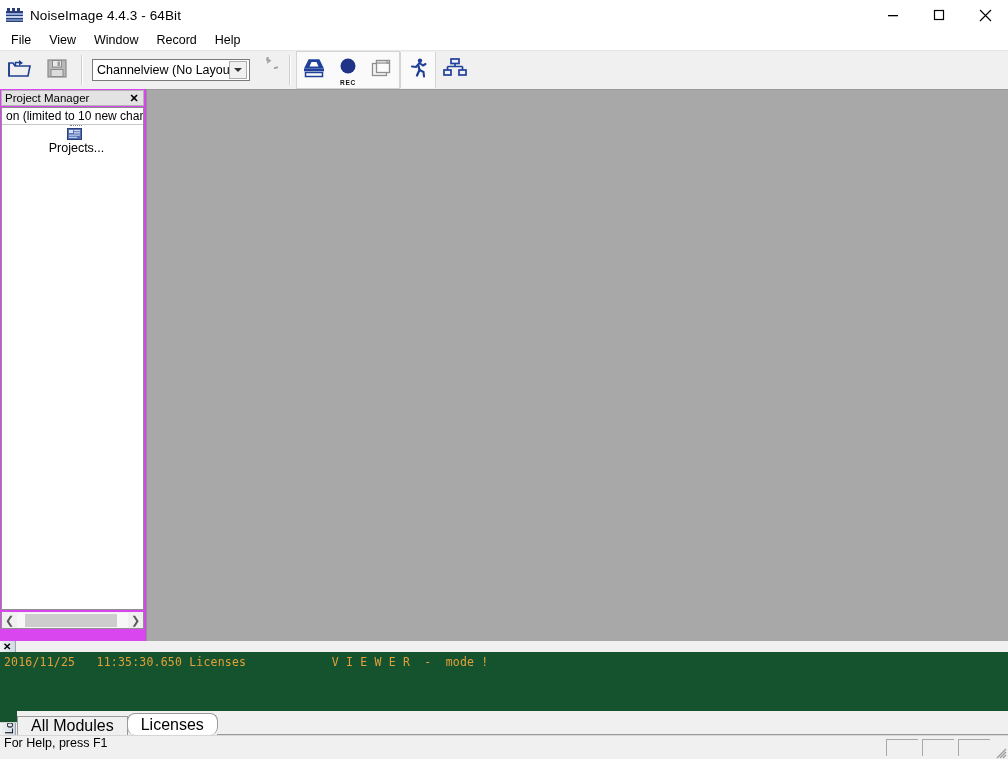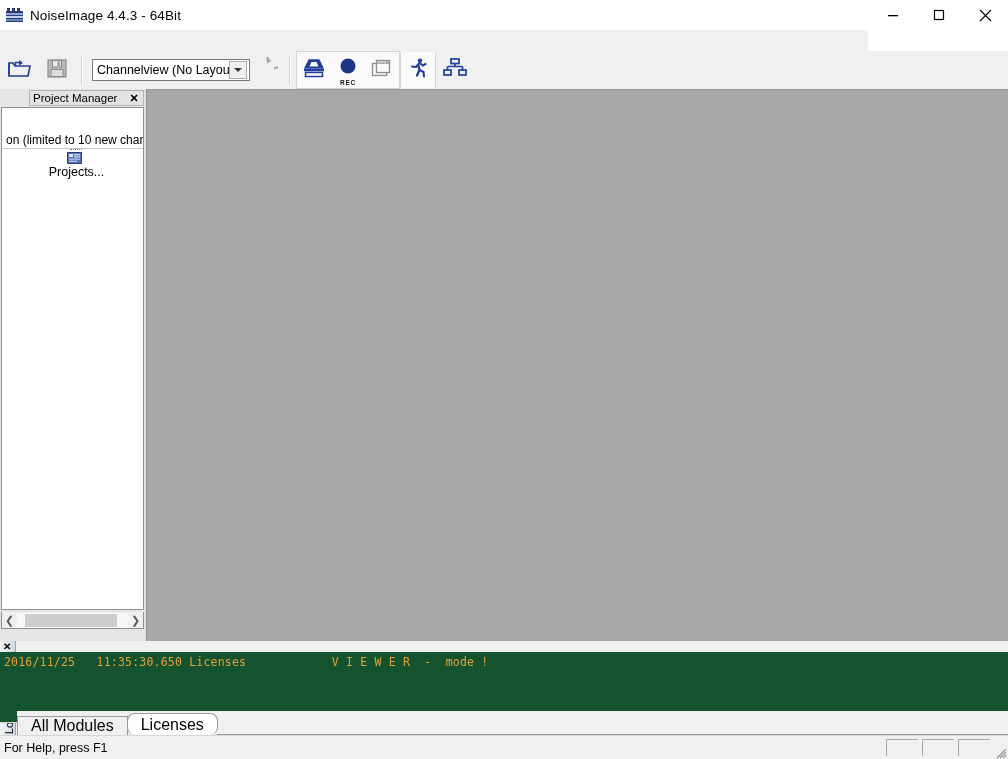--- a/index.html
+++ b/index.html
@@ -125,24 +125,23 @@
   }
   .mdi-area {
     position: absolute; left: 147px; top: 0; right: 0; bottom: 0;
     background: #a8a8a8;
     border-top: 1px solid #9a9a9a;
   }
 
   
   .dock {
     position: absolute; left: 0; top: 0; width: 147px; height: 552px;
-    background: #e5e5e5;
+    background: #d946ef;
     box-sizing: border-box;
     border-right: 1px solid #8f8f8f;
-    padding-left: 28px;
   }
   .dock-caption {
     height: 16px; margin: 1px 2px 0 1px;
     background: #e3e3e3;
     border: 1px solid #b4b4b4;
     box-sizing: border-box;
     display: flex; align-items: center;
   }
   .dock-caption-text {
     font-size: 11.5px; color: #000; padding-left: 3px; flex: 1;
@@ -162,21 +161,20 @@
     overflow: hidden;
   }
   .lic-row {
     height: 16px;
     border-bottom: 1px solid #c8c8c8;
     display: flex; align-items: center;
     font-size: 12px; color: #000;
     white-space: nowrap;
     padding-left: 4px;
     overflow: hidden;
-    margin-top: 24px;
   }
   .tree-row {
     height: 18px;
     display: flex; align-items: center;
     font-size: 12.5px; color: #000;
     padding-left: 8px;
     white-space: nowrap;
     flex-direction: column;
   }
   .tree-dots {
@@ -272,21 +270,21 @@
   }
   .log-tabs-fill {
     flex: 1; height: 1px; background: #9a9a9a; align-self: flex-end;
   }
 
   
   .statusbar {
     position: absolute; left: 0; top: 735px; width: 1008px; height: 24px;
     background: #f0f0f0;
     border-top: 1px solid #d6d6d6;
-    display: flex; align-items: center;
+    display: flex; 
   }
   .status-text {
     font-size: 12.5px; color: #000; padding-left: 4px;
     white-space: nowrap;
   }
   .status-panes {
     position: absolute; right: 18px; top: 3px; height: 17px;
     display: flex; align-items: stretch;
   }
   .status-pane {
@@ -332,20 +330,27 @@
         </svg>
       </div>
       <div class="win-btn">
         <svg width="13" height="13" viewBox="0 0 13 13">
           <path d="M1 1 L12 12 M12 1 L1 12" stroke="#000" stroke-width="1.1" fill="none"></path>
         </svg>
       </div>
     </div>
   </div>
 
+  <div class="menubar">
+    <div class="menu-item">File</div>
+    <div class="menu-item">View</div>
+    <div class="menu-item">Window</div>
+    <div class="menu-item">Record</div>
+    <div class="menu-item">Help</div>
+  </div>
 
   <div class="toolbar">
 
     <div class="tb-btn wide">
       <span>
         <svg width="24" height="22" viewBox="0 0 24 22">
           <path d="M2 6 L2 19 L21 19 L23 9 L8 9 L6 6 Z" fill="none" stroke="#1f3f8f" stroke-width="1.6"></path>
           <path d="M2 6 L2 19" stroke="#1f3f8f" stroke-width="1.6"></path>
           <path d="M8.5 9 L8.5 5.5 L14 5.5" fill="none" stroke="#1f3f8f" stroke-width="1.5"></path>
           <path d="M12 3 L16 6 L12 8.5 Z" fill="#1f3f8f"></path>

